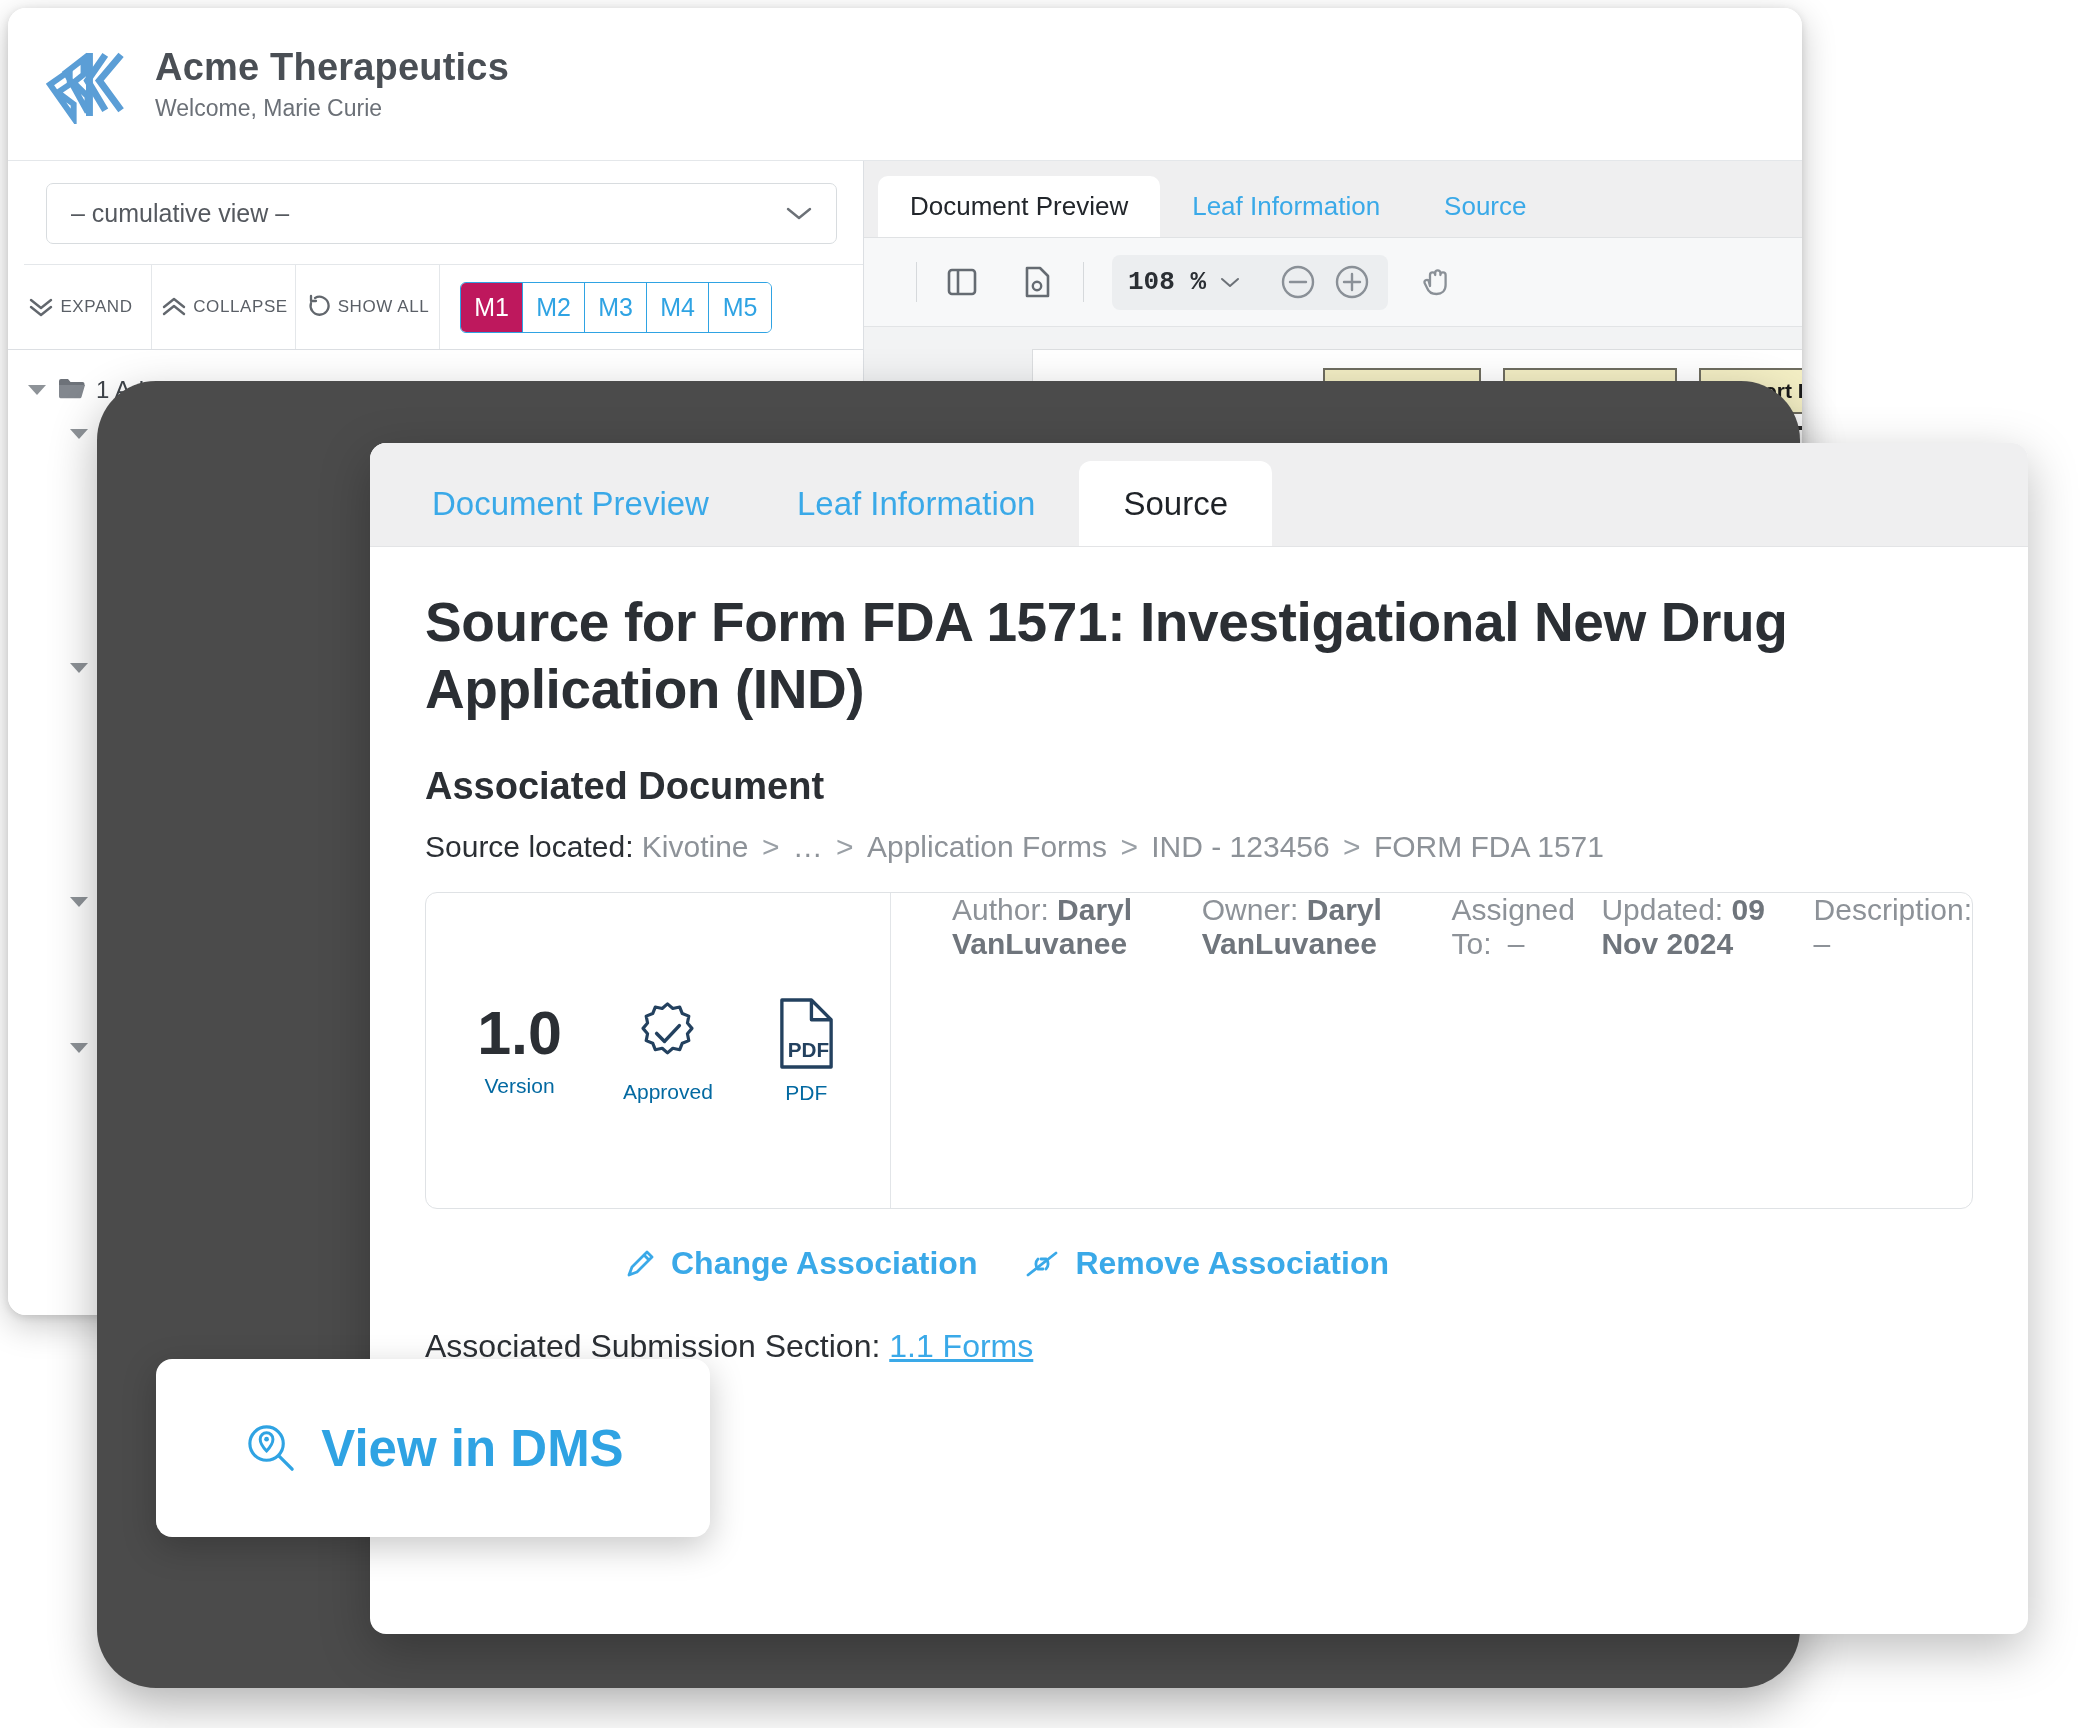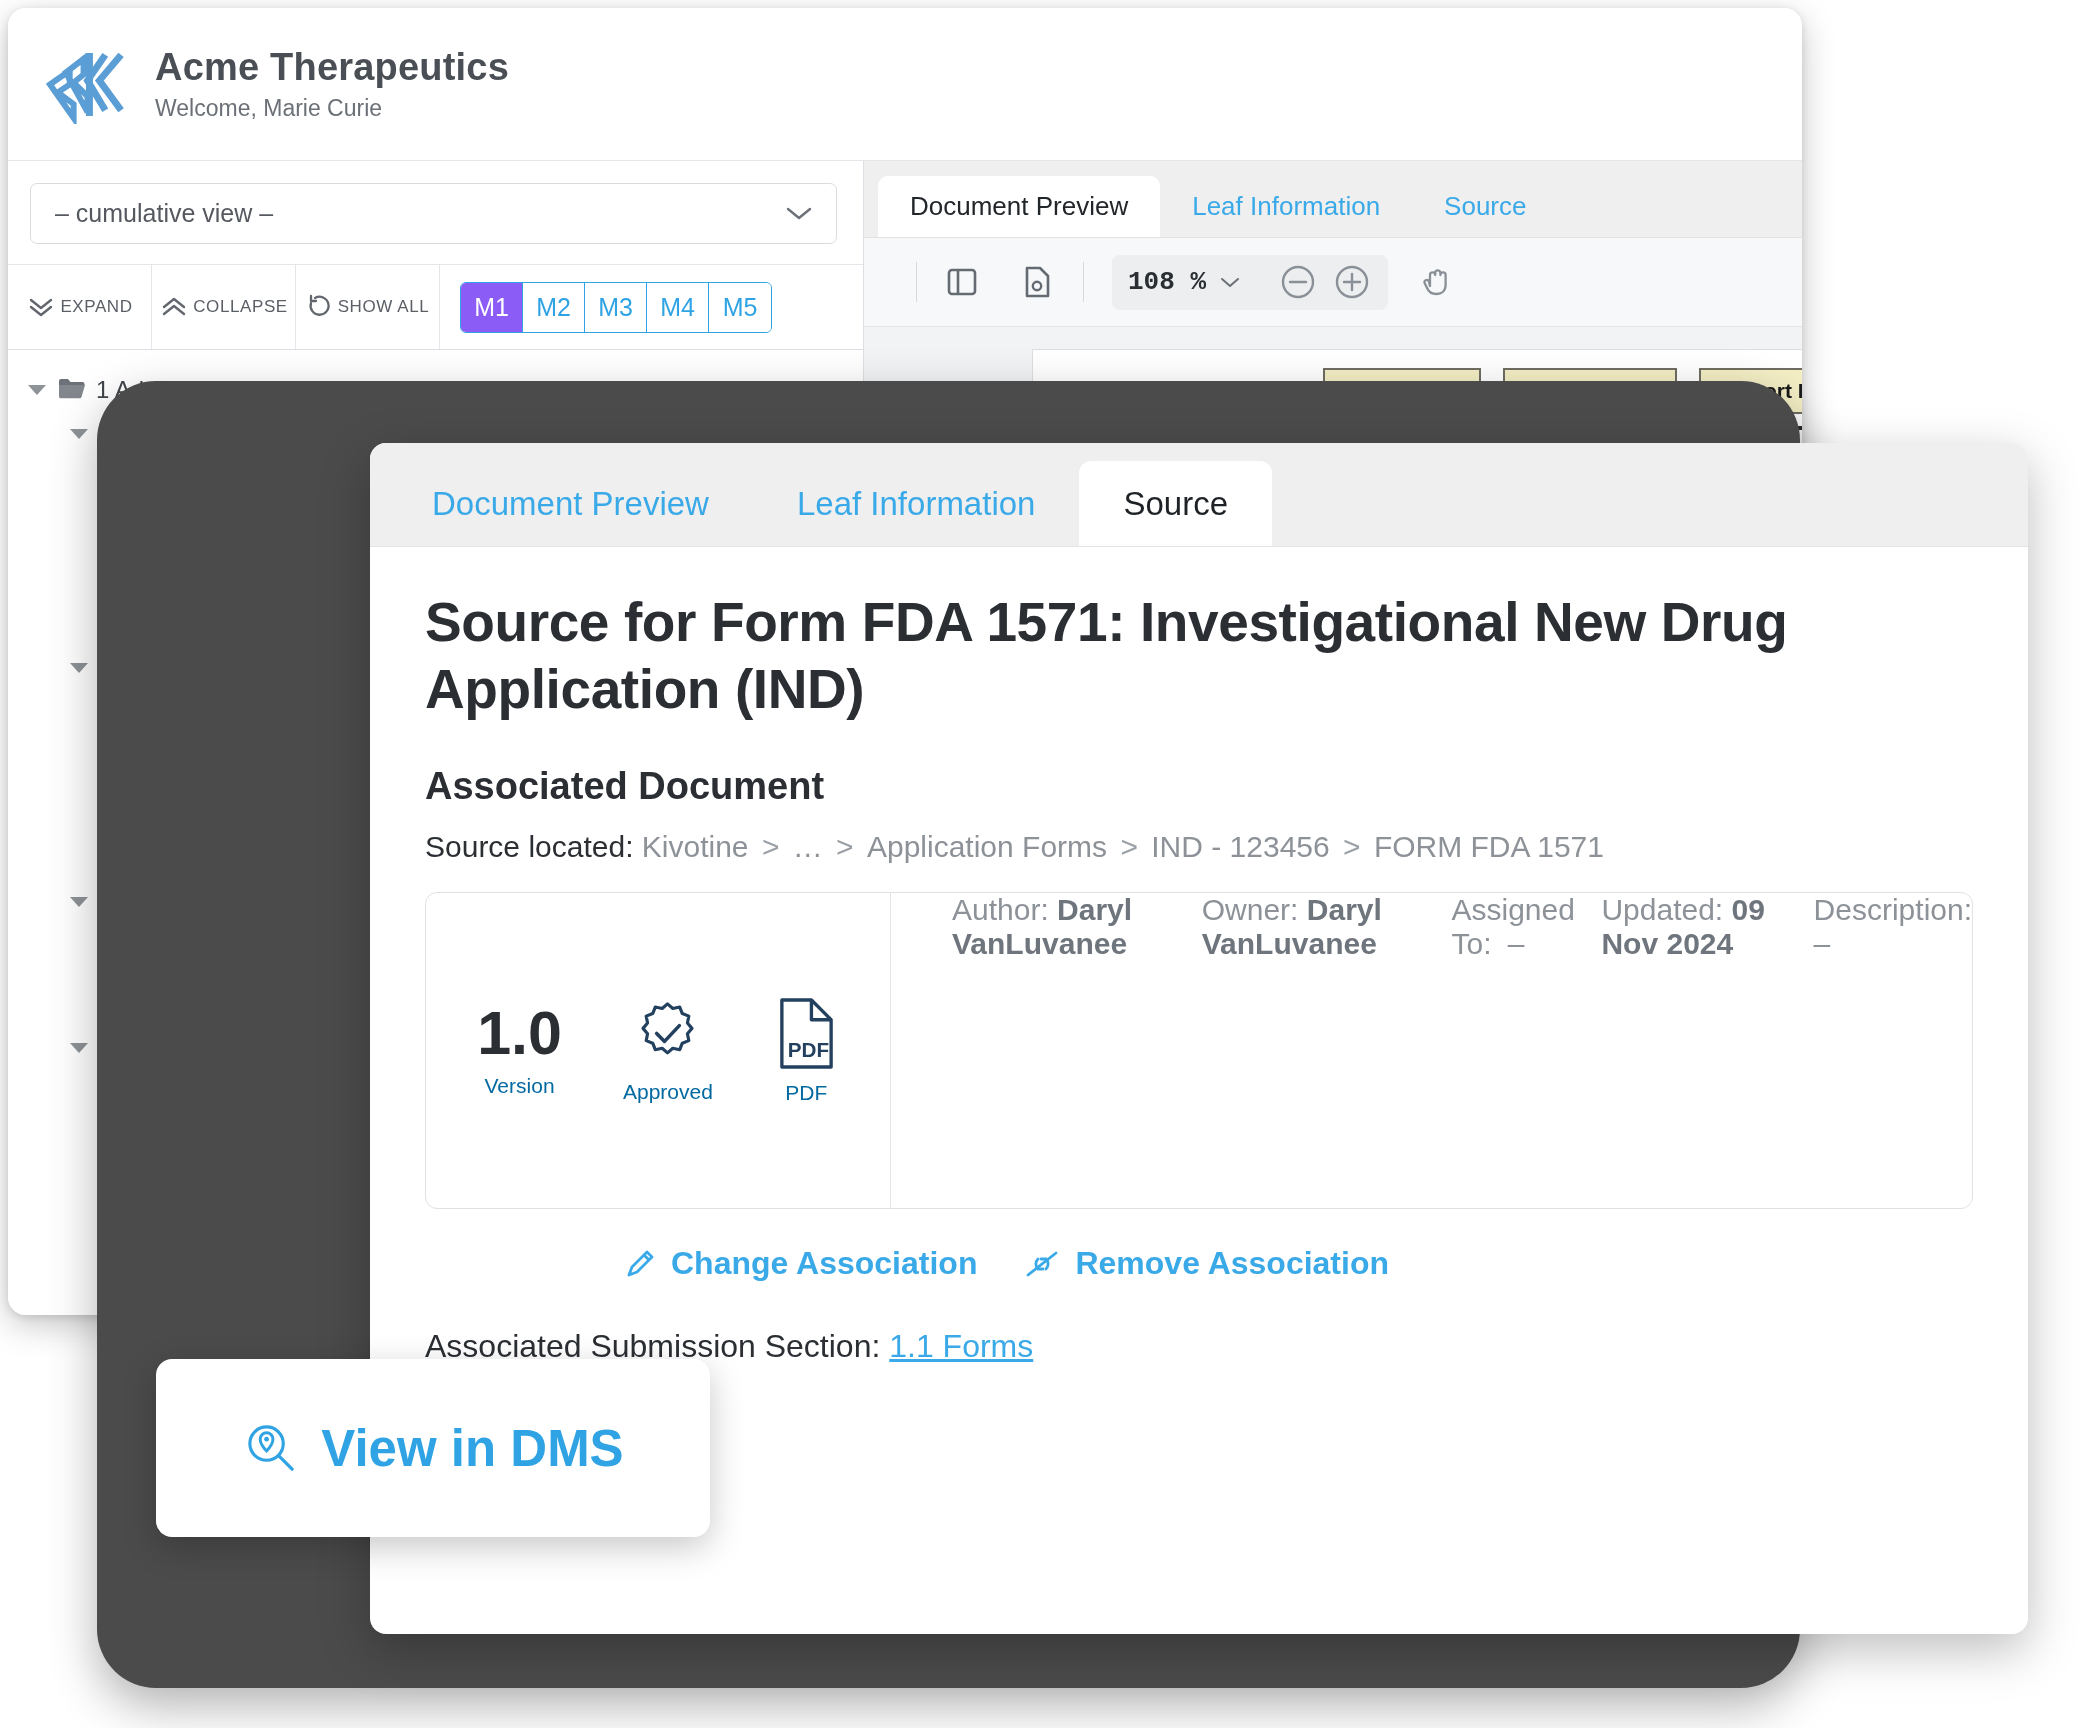--- a/index.html
+++ b/index.html
@@ -44,20 +44,21 @@
   
   .left-pane {
     width: 856px; flex: 0 0 856px;
     border-right: 1px solid #dcdfe3;
     display: flex; flex-direction: column;
     background: #fff;
   }
   .view-select-row {
     padding: 22px 26px 20px 22px;
     border-bottom: 1px solid #e4e7ea;
+    margin-left: 16px;
   }
   .view-select {
     height: 61px; width: 100%;
     border: 1px solid #d8dcdf; border-radius: 7px;
     display: flex; align-items: center; justify-content: space-between;
     padding: 0 24px;
     font-size: 25px; color: #55595f; background: #fff;
     cursor: pointer;
   }
   .chev-down { width: 26px; height: 15px; }
@@ -84,21 +85,21 @@
     border: 1px solid #2fa3e3; border-radius: 6px; overflow: hidden;
     height: 51px;
   }
   .module-btn {
     width: 62px; height: 100%;
     display: flex; align-items: center; justify-content: center;
     font-size: 25px; color: #2fa3e3; background: #fff;
     border-right: 1px solid #2fa3e3; cursor: pointer;
   }
   .module-btn:last-child { border-right: none; }
-  .module-btn.active { background: #8b5cf6; color: #fff; }
+  .module-btn.active { background: #be185d; color: #fff; }
 
   
   .tree {
     flex: 1; overflow: hidden; padding: 18px 0 0 18px;
     position: relative;
   }
   .tree-row {
     display: flex; align-items: center;
     height: 44px; gap: 10px; white-space: nowrap;
   }

